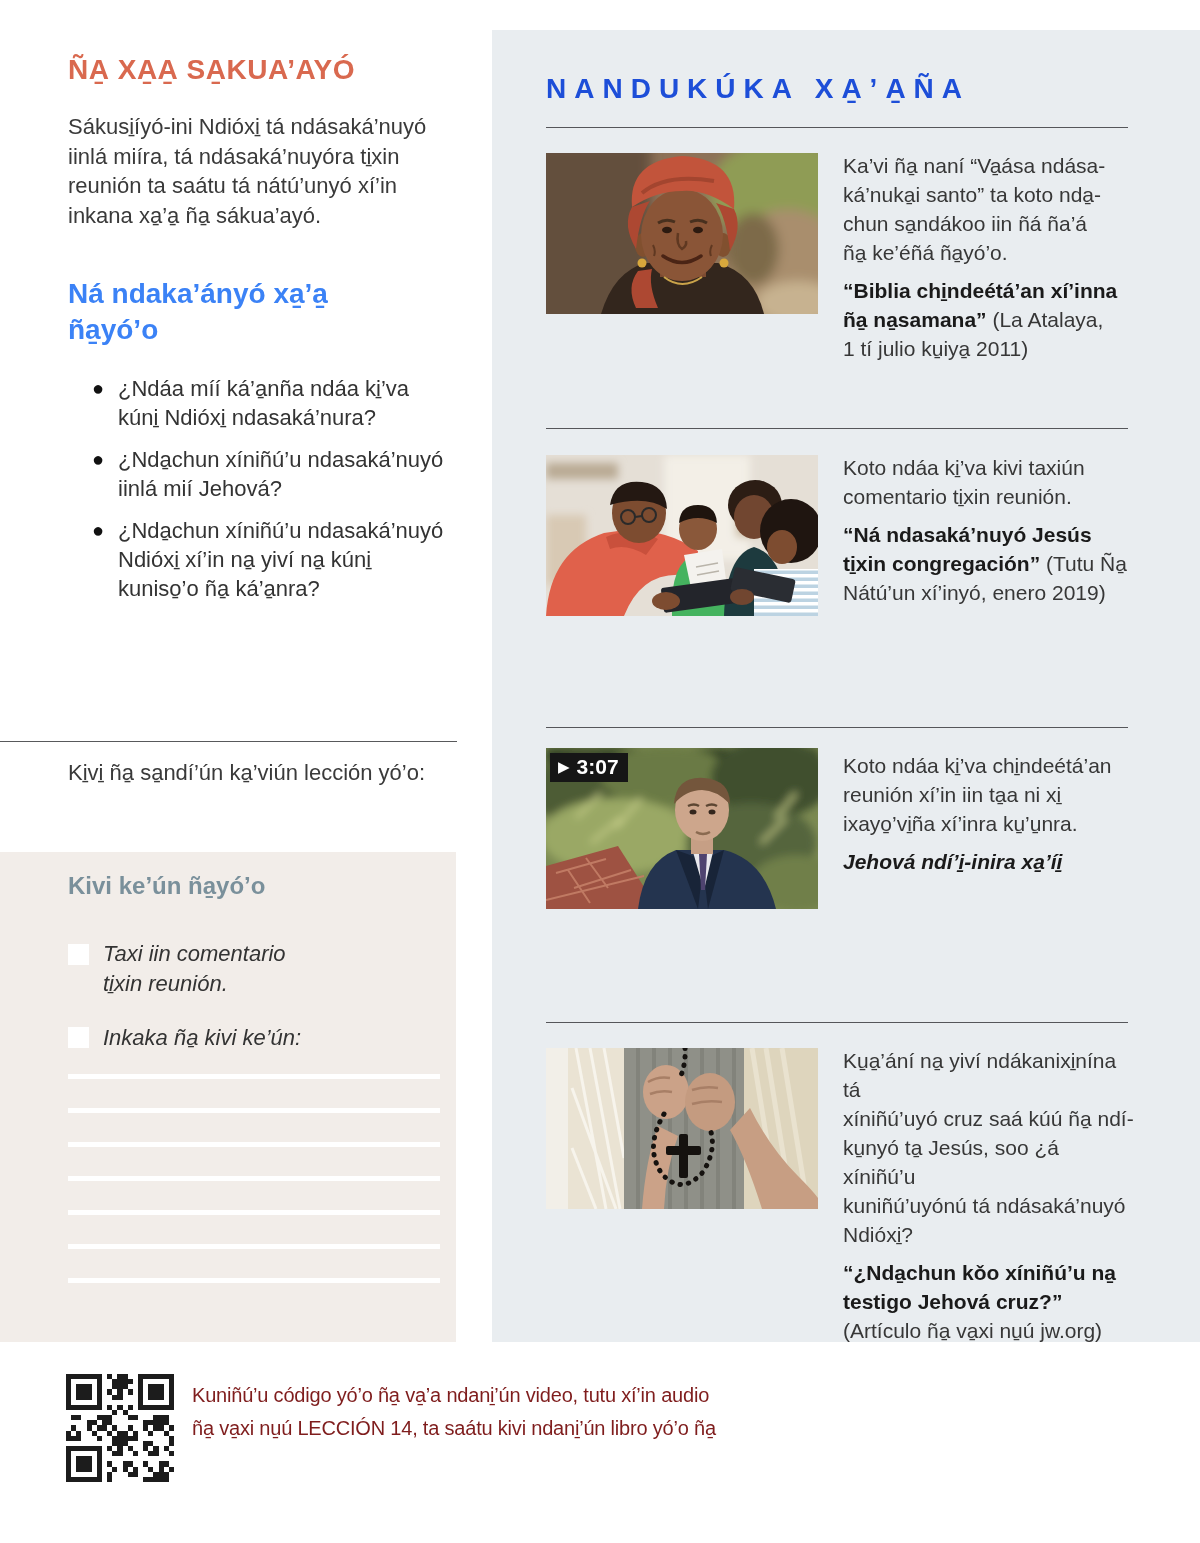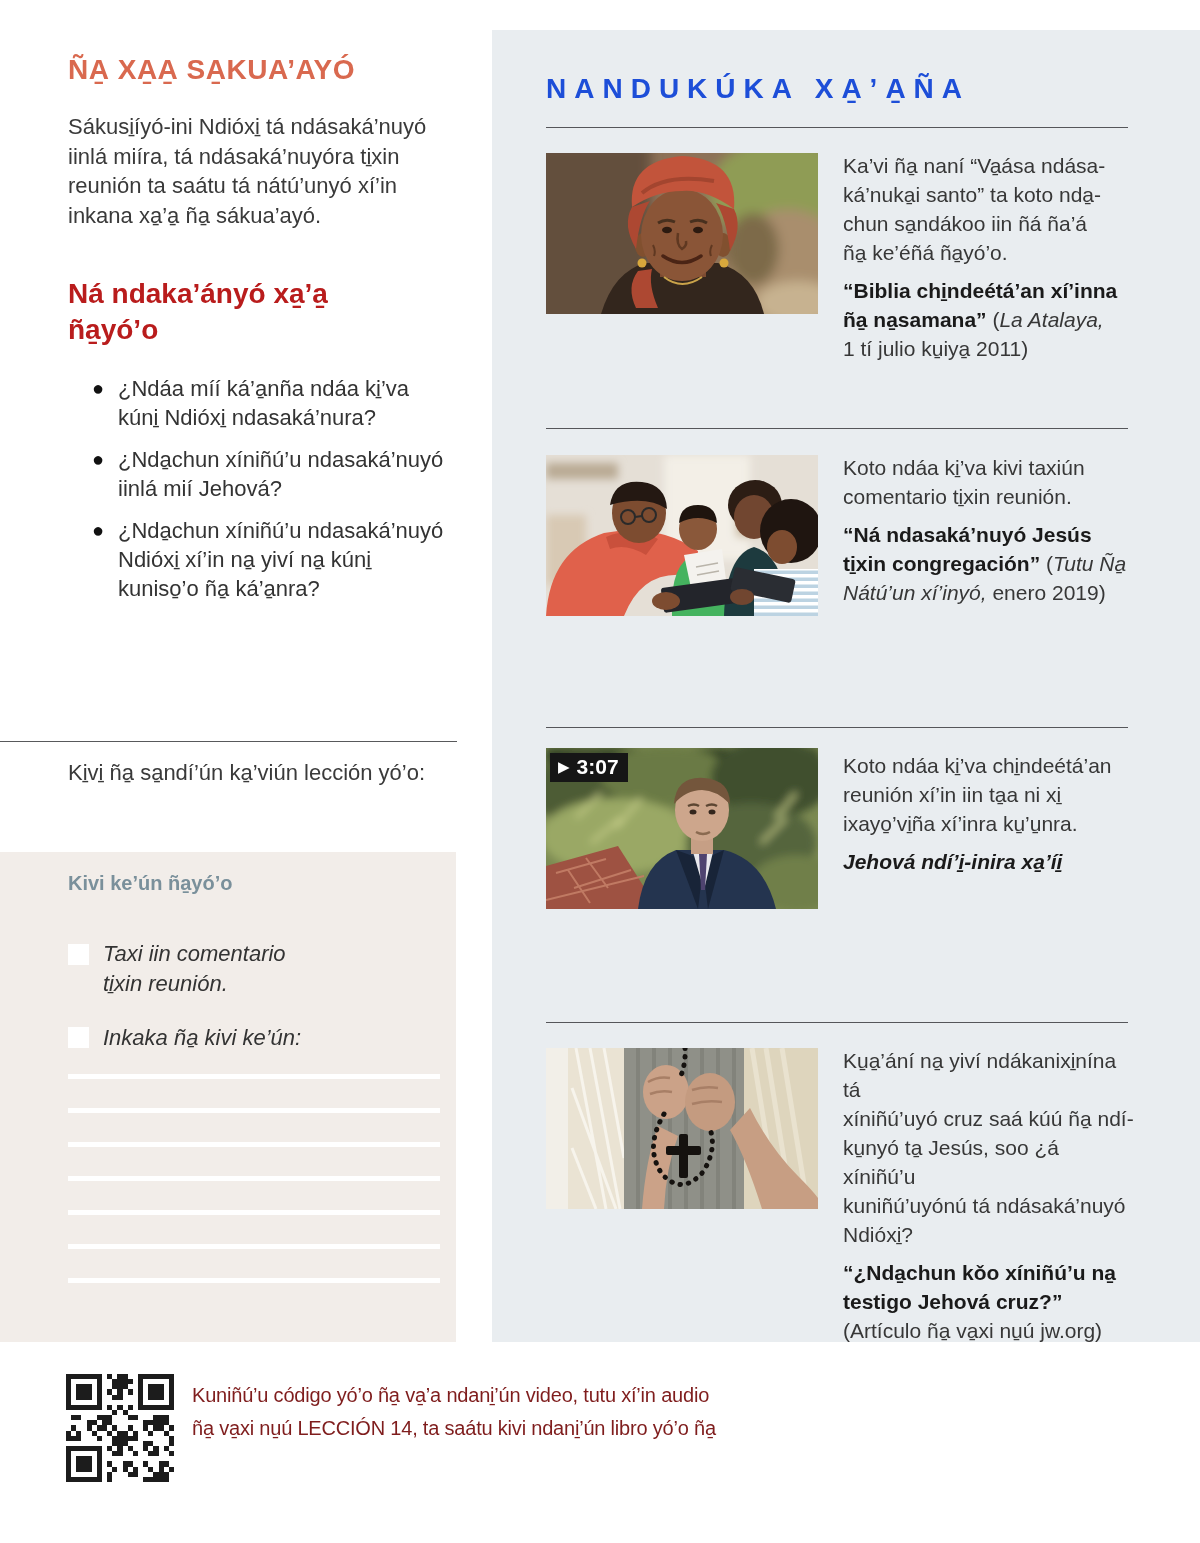--- a/index.html
+++ b/index.html
@@ -4,29 +4,29 @@
 <style>
   html,body{margin:0;padding:0;background:#fff;}
   .page{position:relative;width:1200px;height:1543px;background:#ffffff;overflow:hidden;
         font-family:"Liberation Sans","DejaVu Sans",sans-serif;color:#3a3a3a;}
   .abs{position:absolute;}
   .pre{white-space:pre-line;}
 
   
   .h1{left:68px;top:54px;font-size:28px;font-weight:700;letter-spacing:.5px;color:#d9694f;}
   .intro{left:68px;top:112px;width:410px;font-size:22px;line-height:29.5px;color:#3a3a3a;}
-  .h2{left:68px;top:276px;font-size:28px;line-height:36px;font-weight:700;color:#b91c1c;}
+  .h2{left:68px;top:276px;font-size:28px;line-height:36px;font-weight:700;color:#3b82f6;}
   .bullets{left:92px;top:374px;width:380px;}
   .bullet{display:flex;margin-bottom:13px;font-size:22px;line-height:29px;color:#333;}
   .dot{width:26px;flex:0 0 26px;font-size:20px;color:#111;}
   .hr-left{left:0;top:741px;width:457px;height:1px;background:#58595b;}
   .note{left:68px;top:760px;width:410px;font-size:22px;color:#3a3a3a;}
 
   .beige{left:0;top:852px;width:456px;height:490px;background:#f2ede9;}
-  .h3{left:68px;top:872px;font-size:20px;font-weight:700;color:#7a909b;}
+  .h3{left:68px;top:872px;font-size:24px;font-weight:700;color:#7a909b;}
   .chk{width:21px;height:21px;background:#ffffff;}
   .chk1{left:68px;top:944px;}
   .chk2{left:68px;top:1027px;}
   .chktxt{font-size:22px;line-height:29.5px;color:#333;font-style:italic;}
   .chktxt1{left:103px;top:939px;width:330px;}
   .chktxt2{left:103px;top:1023px;width:330px;}
   .wlines{left:68px;top:1074px;width:372px;height:212px;
           background:repeating-linear-gradient(to bottom,#ffffff 0 5px,rgba(0,0,0,0) 5px 34px);}
 
   
@@ -39,21 +39,21 @@
   .rheader{left:546px;top:73px;font-size:28px;font-weight:700;letter-spacing:8px;color:#1d4ed8;}
   .rule{left:546px;width:582px;height:1px;background:#55565a;}
   .r1{top:127px;} .r2{top:428px;} .r3{top:727px;} .r4{top:1022px;}
   .thumb{left:546px;width:272px;height:161px;overflow:hidden;}
   .t1{top:153px;} .t2{top:455px;} .t3{top:748px;} .t4{top:1048px;}
   .itxt{left:843px;width:292px;font-size:21px;line-height:29px;color:#373737;}
   .x1{top:151px;} .x2{top:453px;} .x3{top:751px;} .x4{top:1046px;}
   .ref{margin-top:9px;}
   .sr{font-weight:400;font-style:normal;}
   .sb{font-weight:700;color:#1a1a1a;}
-  .si{font-style:italic;}
+  .si{}
   .sbi{font-weight:700;font-style:italic;color:#1a1a1a;}
 
   .badge{position:absolute;left:4px;top:5px;background:#161616;color:#fff;display:flex;
          align-items:center;padding:2px 9px 3px 8px;font-size:21px;font-weight:700;}
   .badge .tri{font-size:15px;margin-right:7px;}
   svg{display:block;}
 </style>
 </head>
 <body>
 

